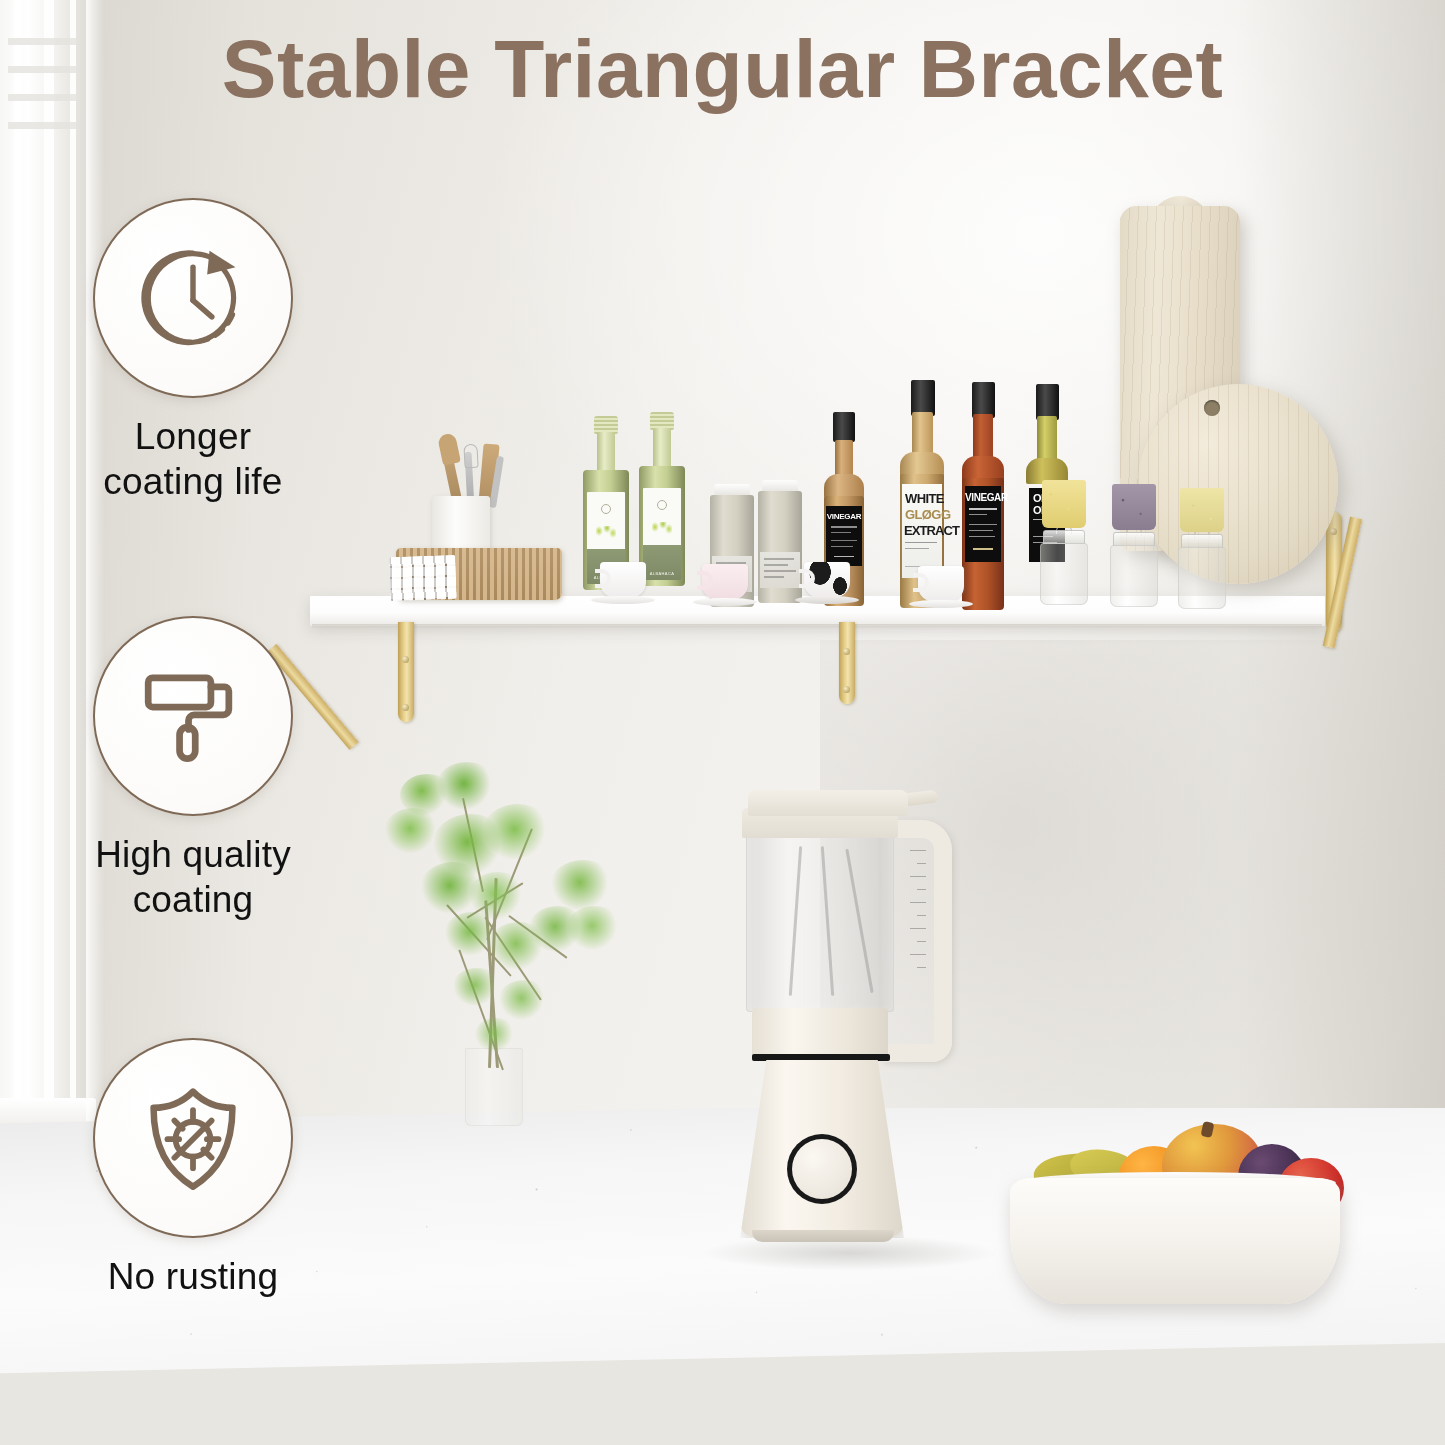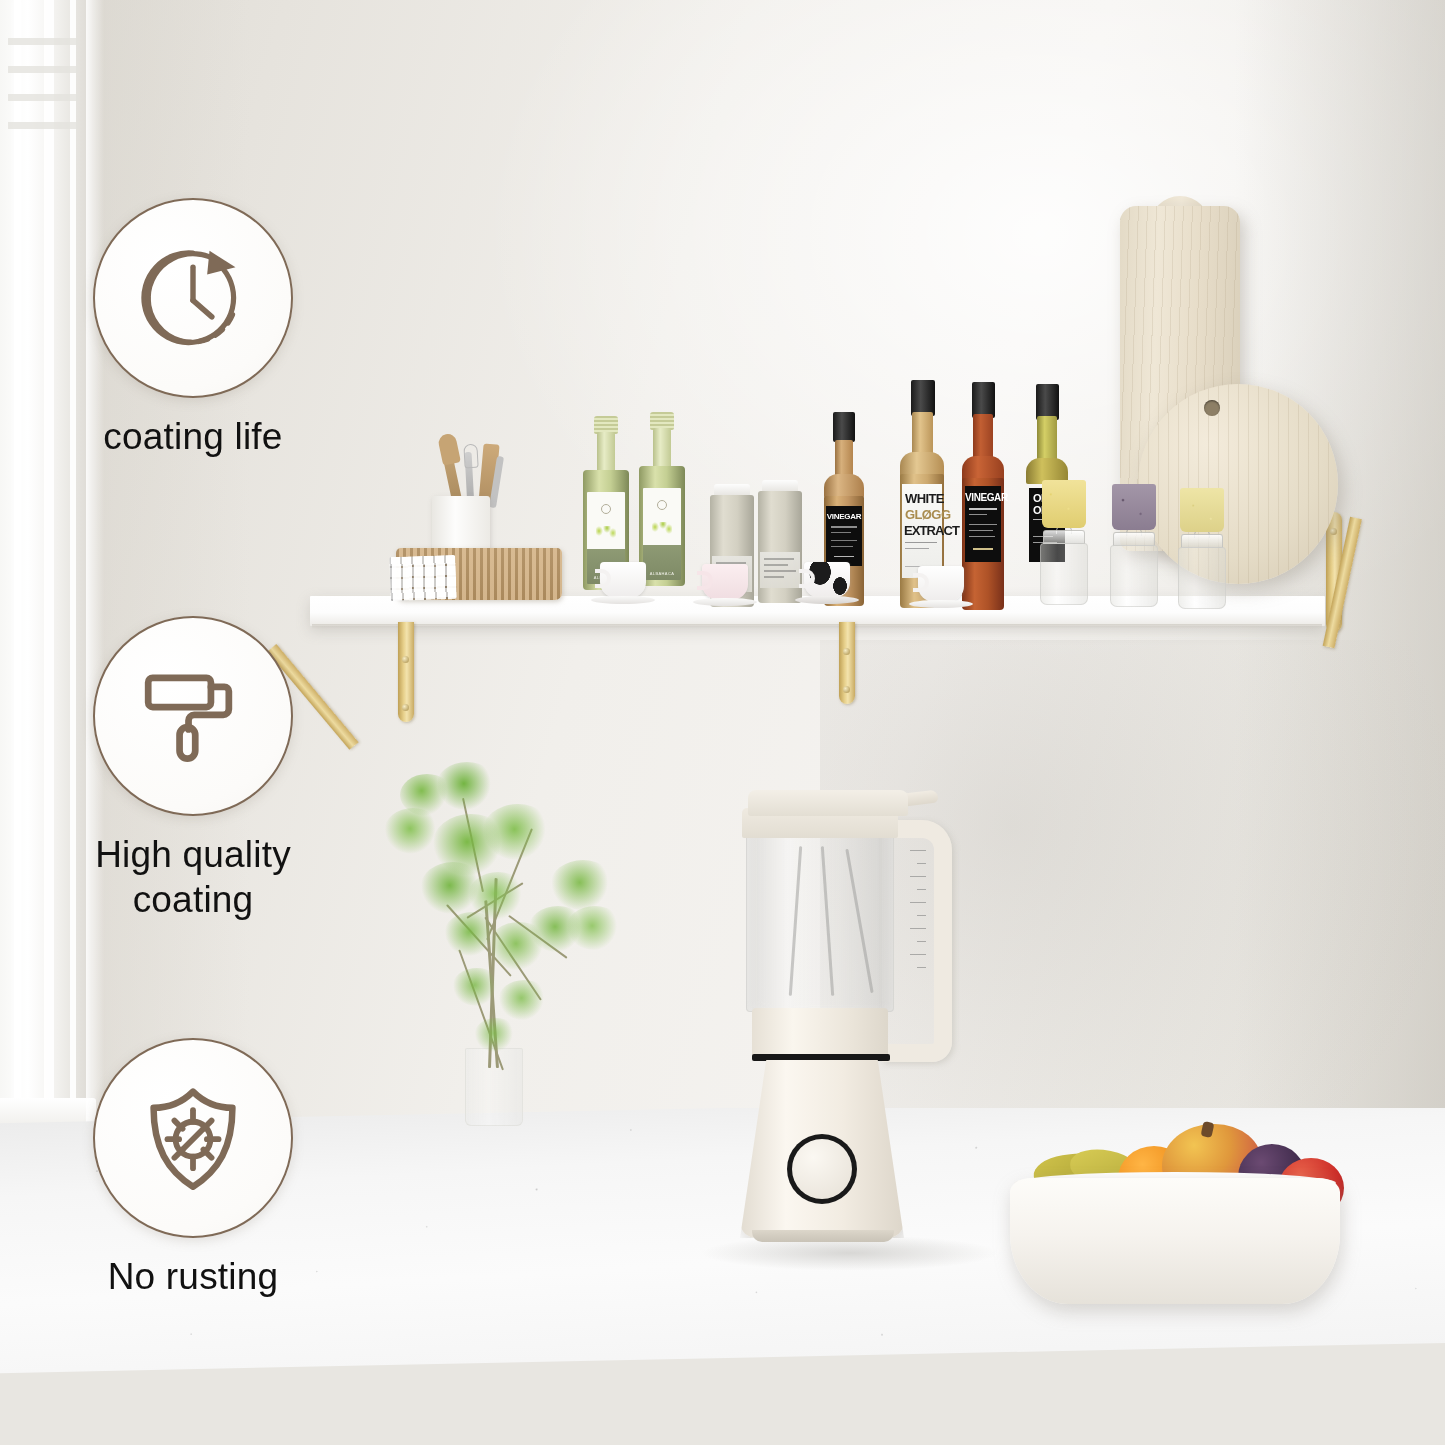--- a/index.html
+++ b/index.html
@@ -526,34 +526,36 @@
     <div class="fruit" style="left:228px; top:24px; width:68px; height:66px; background:radial-gradient(circle at 34% 28%,#6b4a72,#3f2b4c 62%,#2a1b35);"></div>
     <div class="fruit" style="left:268px; top:38px; width:66px; height:60px; background:radial-gradient(circle at 34% 28%,#e8624a,#cc2d28 60%,#9d1f21);"></div>
     <div class="fruit" style="left:78px; top:54px; width:72px; height:56px; background:radial-gradient(circle at 36% 28%,#f0705a,#d53a2c 58%,#a52823);"></div>
     <div class="fruit" style="left:136px; top:60px; width:66px; height:58px; background:radial-gradient(circle at 34% 28%,#b7e05a,#7fc032 58%,#5e9a24);"></div>
     <div class="fruit" style="left:196px; top:64px; width:62px; height:54px; border-radius:52% 48% 50% 50%; background:radial-gradient(circle at 34% 28%,#f7ea59,#e6d028 60%,#c8b11c);"></div>
     <div class="fruit" style="left:250px; top:62px; width:58px; height:48px; background:radial-gradient(circle at 34% 28%,#6a4a70,#3c2a49 62%,#281a33);"></div>
     <div class="fb-rim"></div>
     <div class="fb-body"></div>
   </div>
 
+  <div class="title">Stable Triangular Bracket</div>
 
   <div class="feature" style="left:78px; top:198px;">
     <div class="badge">
       <svg width="118" height="118" viewBox="0 0 100 100">
         <path d="M50 12 A38 38 0 1 0 76 26" fill="none" stroke="#7f6a57" stroke-width="4.4" stroke-linecap="round" stroke-dasharray="0 0"></path>
         <path d="M12 50 A38 38 0 0 0 40 86.5" fill="none" stroke="#7f6a57" stroke-width="4.4" stroke-linecap="round"></path>
         <path d="M40 86.5 A38 38 0 0 0 85.5 58" fill="none" stroke="#7f6a57" stroke-width="4.4" stroke-linecap="round" stroke-dasharray="8 7"></path>
         <path d="M12 50 A38 38 0 0 1 72 19.5" fill="none" stroke="#7f6a57" stroke-width="4.4" stroke-linecap="round"></path>
         <polygon points="64,10 86,24 62,30" fill="#7f6a57"></polygon>
         <line x1="50" y1="24" x2="50" y2="52" stroke="#7f6a57" stroke-width="4.6" stroke-linecap="round"></line>
         <line x1="50" y1="52" x2="66" y2="66" stroke="#7f6a57" stroke-width="4.6" stroke-linecap="round"></line>
       </svg>
     </div>
     <div class="cap">
+      <div>Longer</div>
       <div>coating life</div>
     </div>
   </div>
 
   <div class="feature" style="left:78px; top:1038px;">
     <div class="badge">
       <svg width="116" height="116" viewBox="0 0 100 100">
         <path d="M50 10 C38 22 24 24 16 24 C16 58 28 78 50 92 C72 78 84 58 84 24 C76 24 62 22 50 10 Z" fill="none" stroke="#7f6a57" stroke-width="5.6" stroke-linejoin="round"></path>
         <g stroke="#7f6a57" stroke-width="5" stroke-linecap="round">
           <line x1="50" y1="26" x2="50" y2="36"></line>

